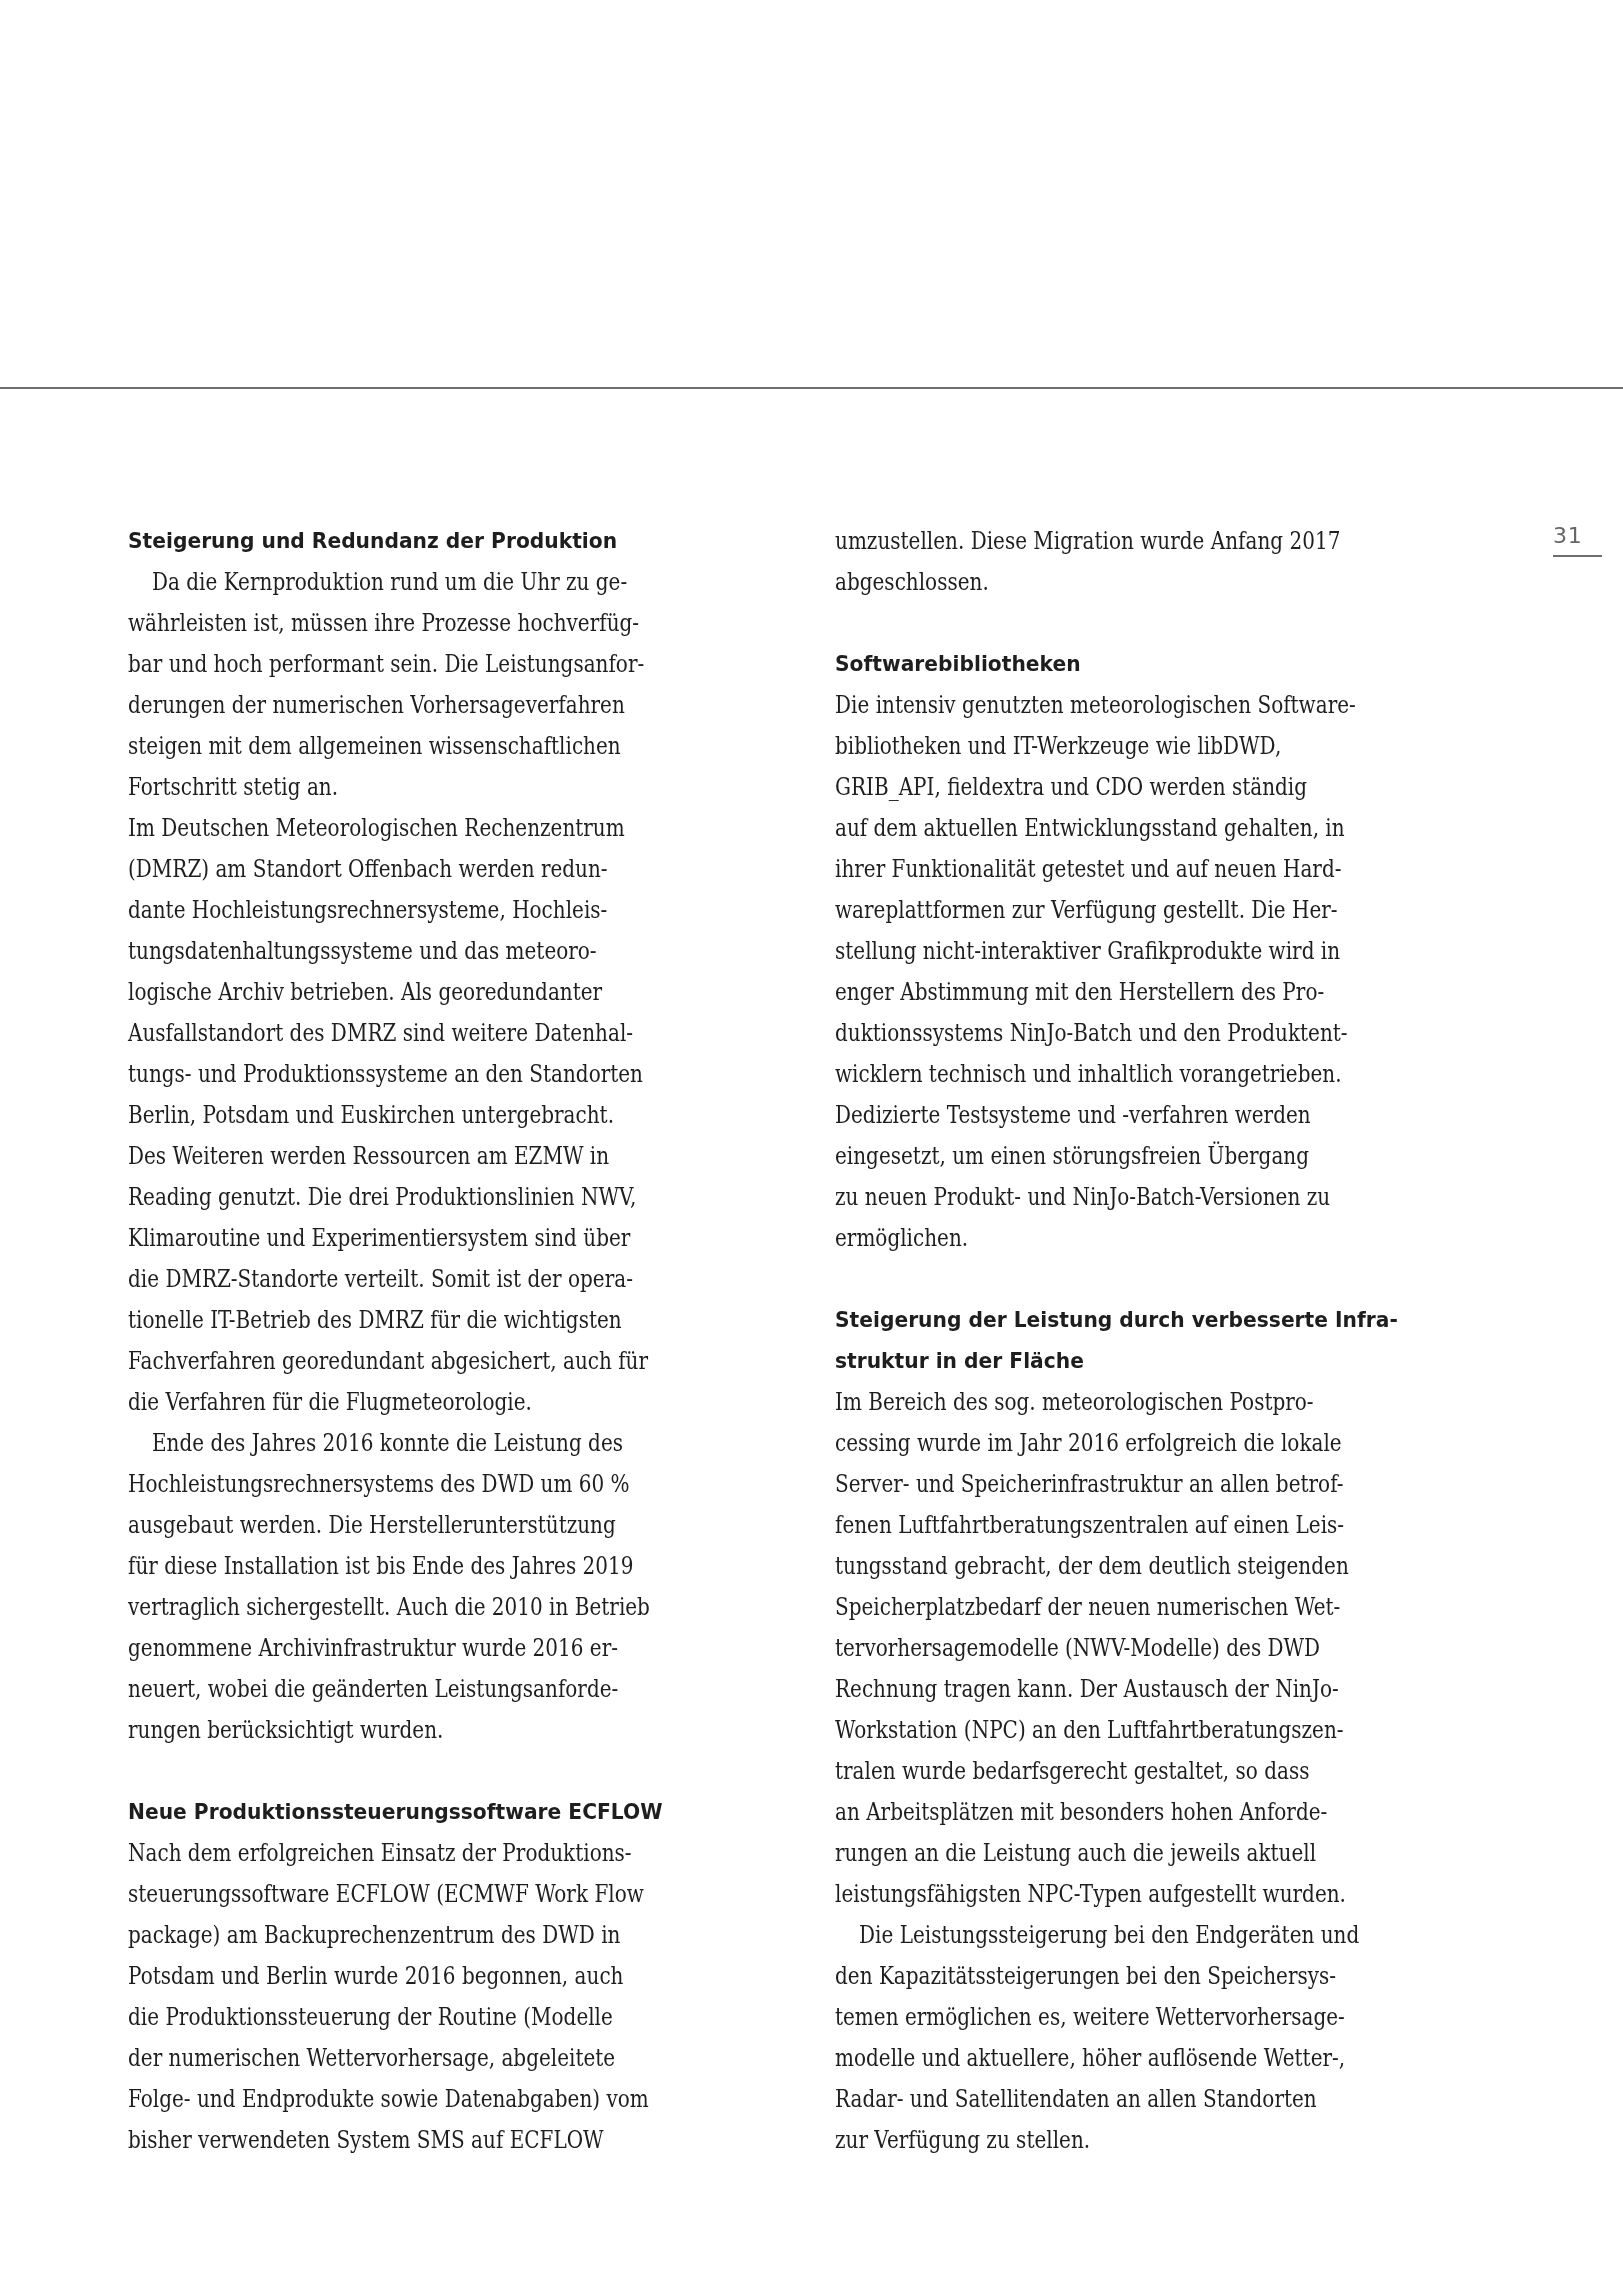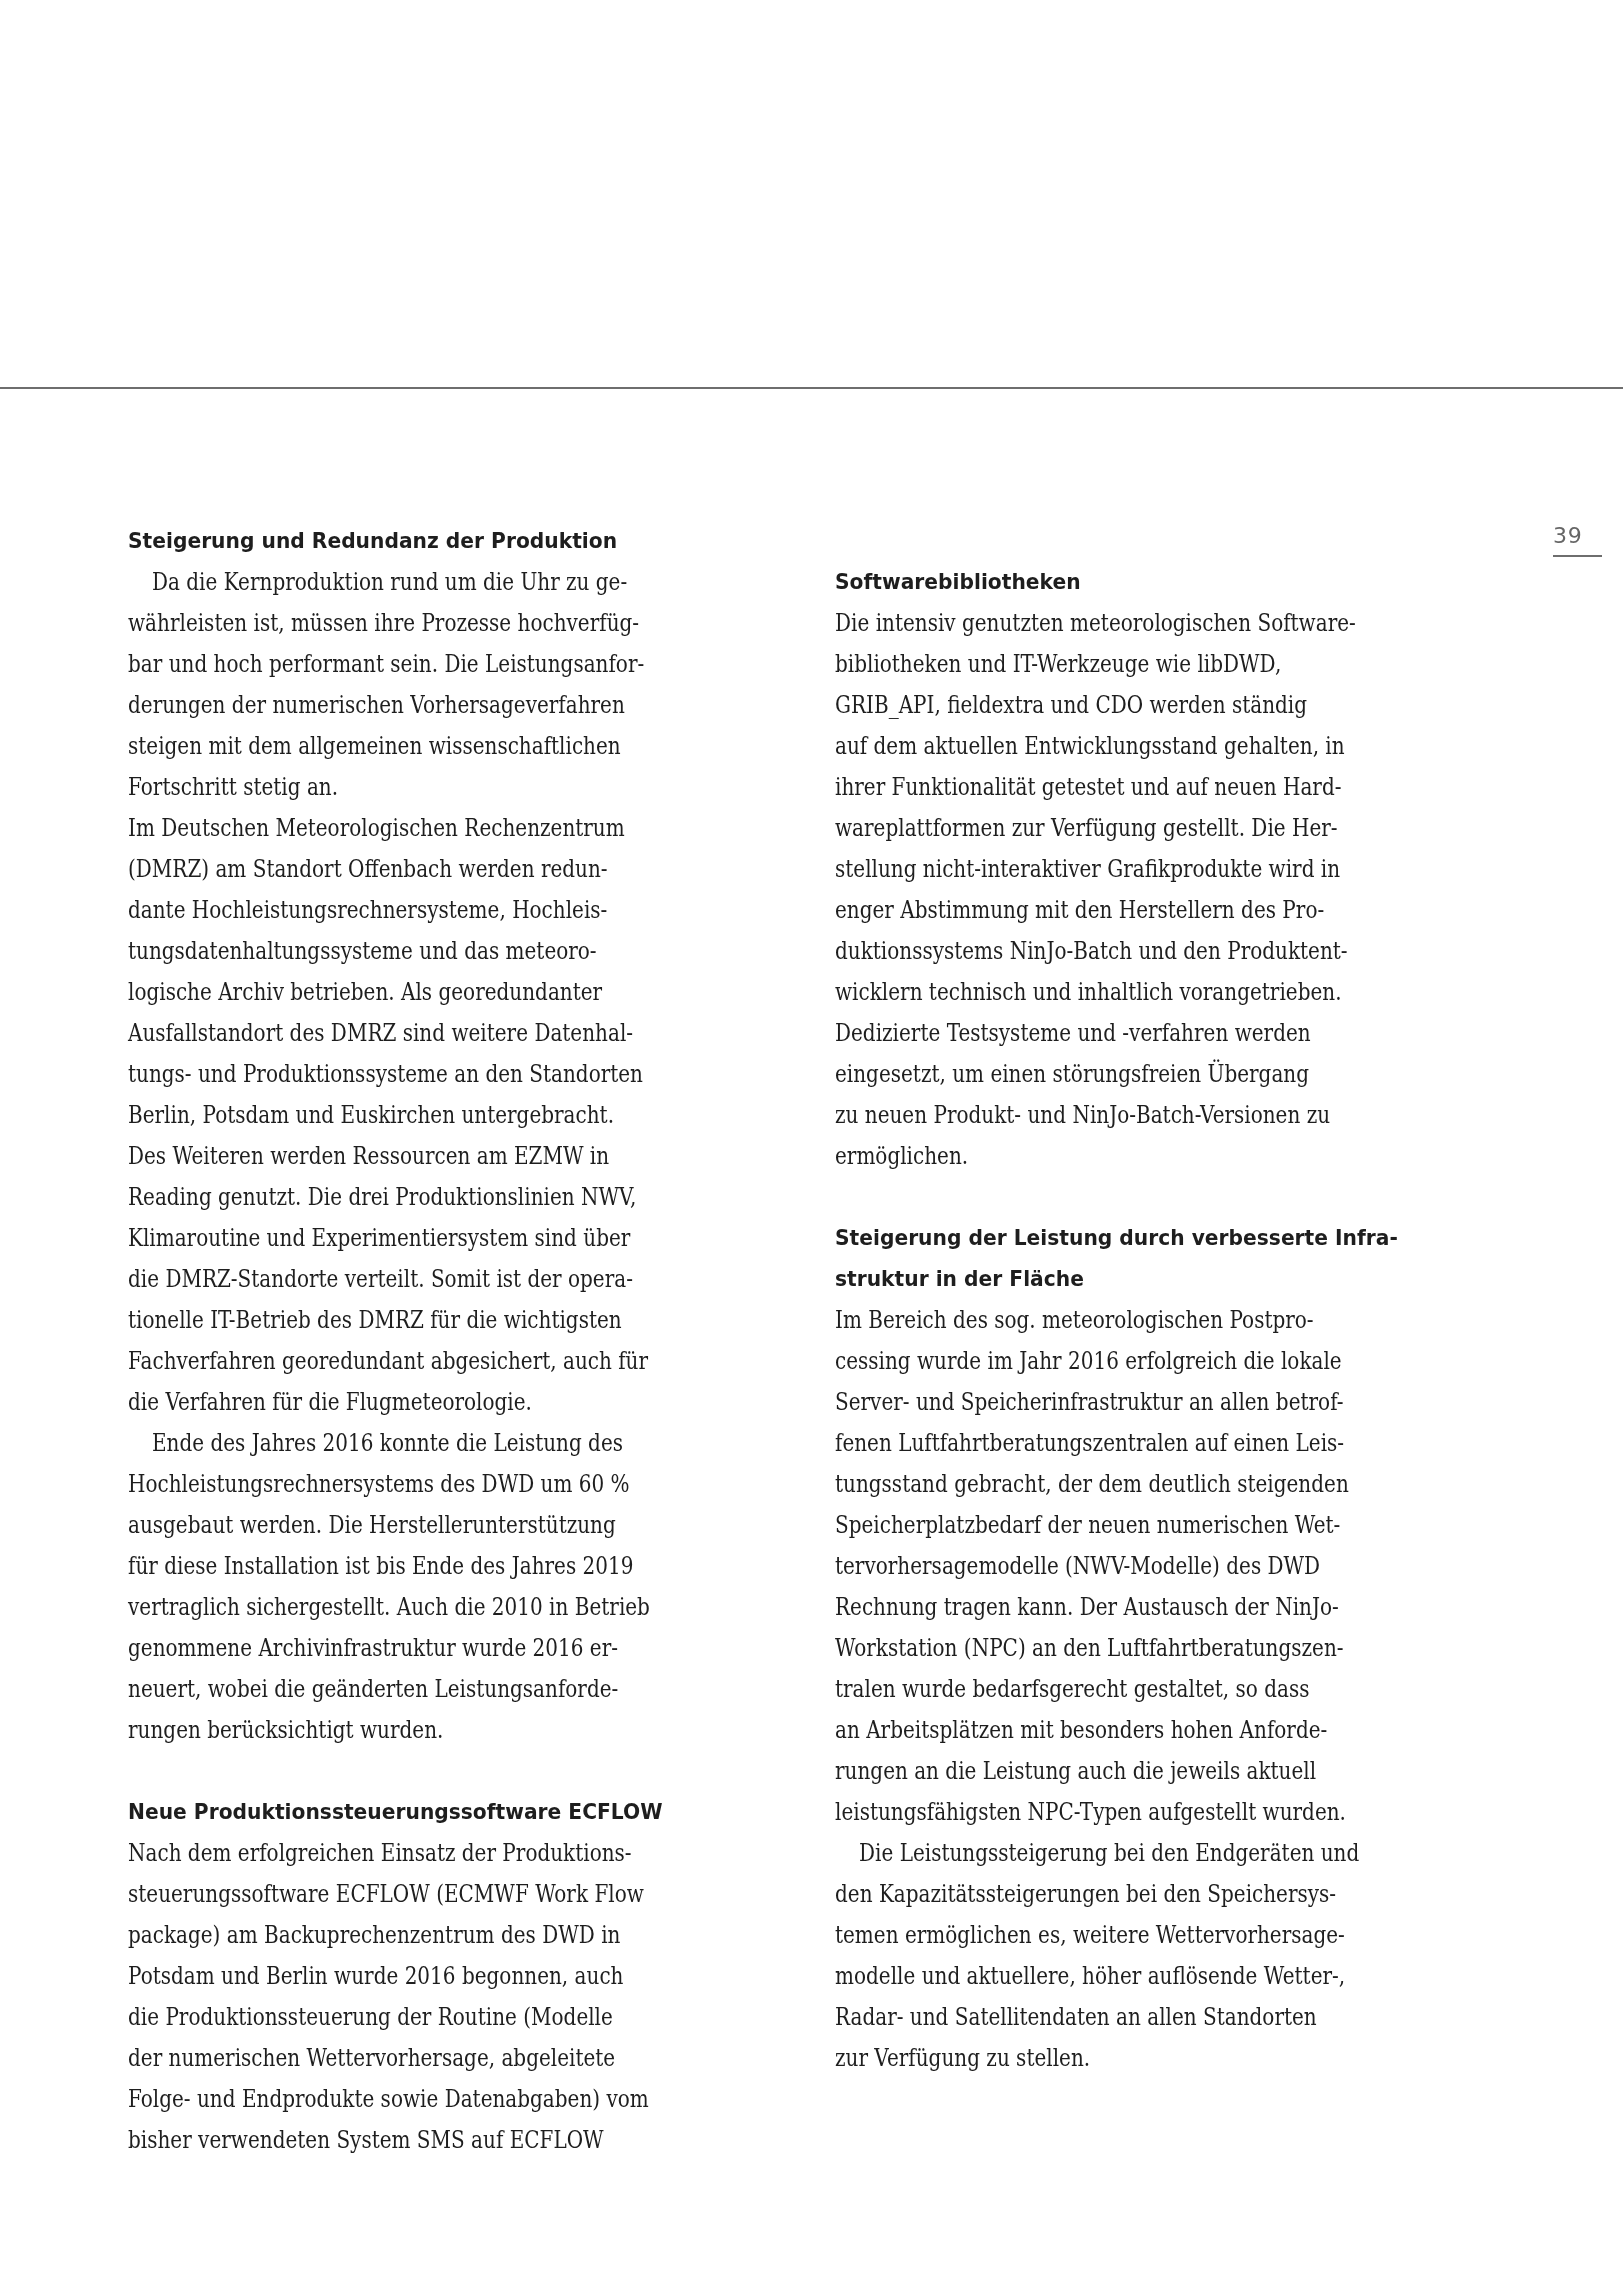--- a/index.html
+++ b/index.html
@@ -12,21 +12,21 @@
   .col-right { left: 835px; width: 698px; }
   .line { height: 41px; line-height: 41px; white-space: nowrap; font-family: "DejaVu Serif", serif; font-size: 25px; color: #1e1e1e; transform: scaleX(0.80); transform-origin: left center; }
   .line.indent { padding-left: 30px; }
   .heading { height: 41px; line-height: 41px; white-space: nowrap; font-family: "DejaVu Sans", sans-serif; font-weight: bold; font-size: 22px; color: #1e1e1e; transform: scaleX(0.92); transform-origin: left center; }
   .gap { height: 41px; }
 </style>
 </head>
 <body>
 
 <div class="rule"></div>
-<div class="page-num">39</div>
+<div class="page-num">31</div>
 <div class="page-num-line"></div>
 
 <div class="col col-left">
   <div class="heading">Steigerung und Redundanz der Produktion</div>
 
   <div>
     <div class="line indent">Da die Kernproduktion rund um die Uhr zu ge-</div>
     <div class="line">währleisten ist, müssen ihre Prozesse hochverfüg-</div>
     <div class="line">bar und hoch performant sein. Die Leistungsanfor-</div>
     <div class="line">derungen der numerischen Vorhersageverfahren</div>
@@ -72,20 +72,24 @@
     <div class="line">package) am Backuprechenzentrum des DWD in</div>
     <div class="line">Potsdam und Berlin wurde 2016 begonnen, auch</div>
     <div class="line">die Produktionssteuerung der Routine (Modelle</div>
     <div class="line">der numerischen Wettervorhersage, abgeleitete</div>
     <div class="line">Folge- und Endprodukte sowie Datenabgaben) vom</div>
     <div class="line">bisher verwendeten System SMS auf ECFLOW</div>
   </div>
 </div>
 
 <div class="col col-right">
+  <div>
+    <div class="line">umzustellen. Diese Migration wurde Anfang 2017</div>
+    <div class="line">abgeschlossen.</div>
+  </div>
 
   <div class="gap"></div>
 
   <div class="heading">Softwarebibliotheken</div>
   <div>
     <div class="line">Die intensiv genutzten meteorologischen Software-</div>
     <div class="line">bibliotheken und IT-Werkzeuge wie libDWD,</div>
     <div class="line">GRIB_API, fieldextra und CDO werden ständig</div>
     <div class="line">auf dem aktuellen Entwicklungsstand gehalten, in</div>
     <div class="line">ihrer Funktionalität getestet und auf neuen Hard-</div>

